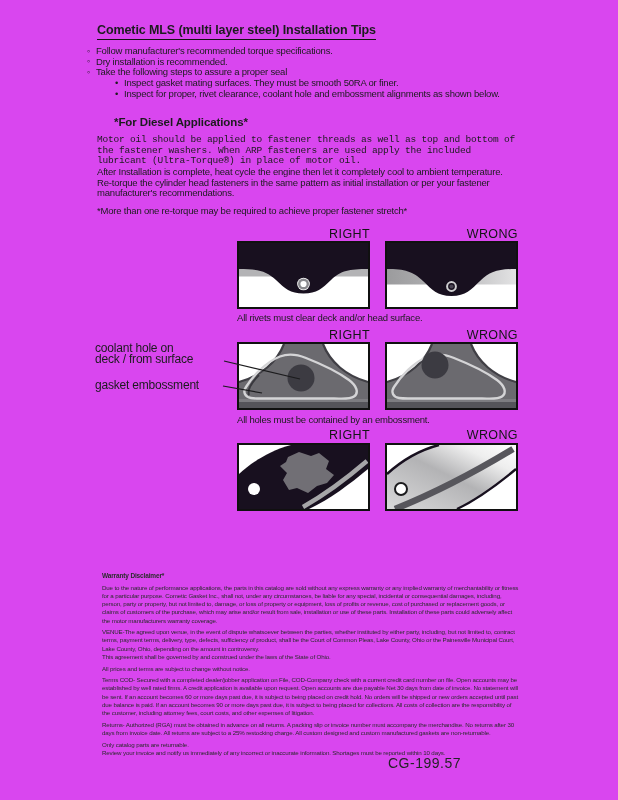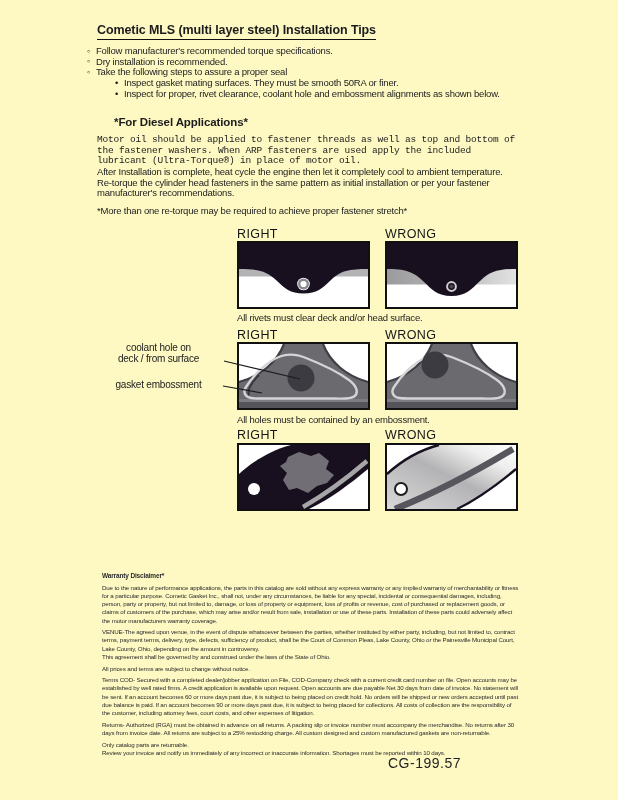--- a/index.html
+++ b/index.html
@@ -1,40 +1,40 @@
 <!DOCTYPE html>
 <html><head>
 <meta charset="utf-8">
 <style>
   html,body{margin:0;padding:0;background:#e8e8e8;}
   .page{
-    position:relative;width:618px;height:800px;background:#fef9c3;
+    position:relative;width:618px;height:800px;background:#d946ef;
     font-family:"Liberation Sans","DejaVu Sans",sans-serif;color:#1b1b1d;
     overflow:hidden;margin:0 auto;
   }
   .title{
     position:absolute;left:97px;top:23px;margin:0;
     font-size:12.5px;font-weight:bold;letter-spacing:-0.1px;
     border-bottom:1.6px solid #111;padding-bottom:2px;display:inline-block;
   }
   .bullets{position:absolute;left:88px;top:46px;width:440px;font-size:9.5px;letter-spacing:-0.2px;line-height:10.7px;}
   .bullet{position:relative;padding-left:8px;}
   .bullet.l1::before{content:"\25E6";position:absolute;left:-1px;top:-0.5px;font-size:9px;}
   .bullet.l2{margin-left:28px;}
   .bullet.l2::before{content:"\2022";position:absolute;left:-1px;top:0;font-size:9.5px;}
   .diesel-h{position:absolute;left:114px;top:116px;margin:0;font-size:11.5px;font-weight:bold;letter-spacing:-0.1px;}
   .body{position:absolute;left:97px;width:420px;margin:0;font-size:9.5px;letter-spacing:-0.2px;line-height:10.7px;}
   .p-1{top:135px;font-family:Liberation Mono, monospace;}
   .p-2{top:167px;}
   .p-3{top:206px;}
-  .dg-h{position:absolute;width:133px;text-align:left;font-size:12.5px;letter-spacing:0.4px;color:#141416;}
+  .dg-h{position:absolute;width:133px;text-align:right;font-size:12.5px;letter-spacing:0.4px;color:#141416;}
   .panel{position:absolute;width:133px;height:68px;}
   .panel svg{display:block;}
   .caption{position:absolute;left:237px;font-size:9.5px;letter-spacing:-0.2px;line-height:11px;}
-  .lbl{position:absolute;left:95px;width:127px;text-align:center;font-size:10px;letter-spacing:-0.2px;line-height:10.5px;}
+  .lbl{position:absolute;left:95px;width:127px;text-align:left;font-size:12px;letter-spacing:-0.2px;line-height:10.5px;}
   .leaders{position:absolute;left:95px;top:340px;z-index:5;pointer-events:none;}
   .legal{position:absolute;left:102px;top:572px;width:417px;font-size:6.2px;letter-spacing:-0.15px;line-height:8.2px;color:#2b2b2d;}
   .legal .lg-h{font-weight:bold;margin:0 0 3.5px 0;font-size:6.5px;}
   .legal p{margin:0 0 3.5px 0;white-space:pre-line;}
   .footer-code{position:absolute;left:388px;top:755px;font-size:14px;letter-spacing:0.5px;color:#232325;}
 </style>
 </head>
 <body>
 
 <div class="page">

